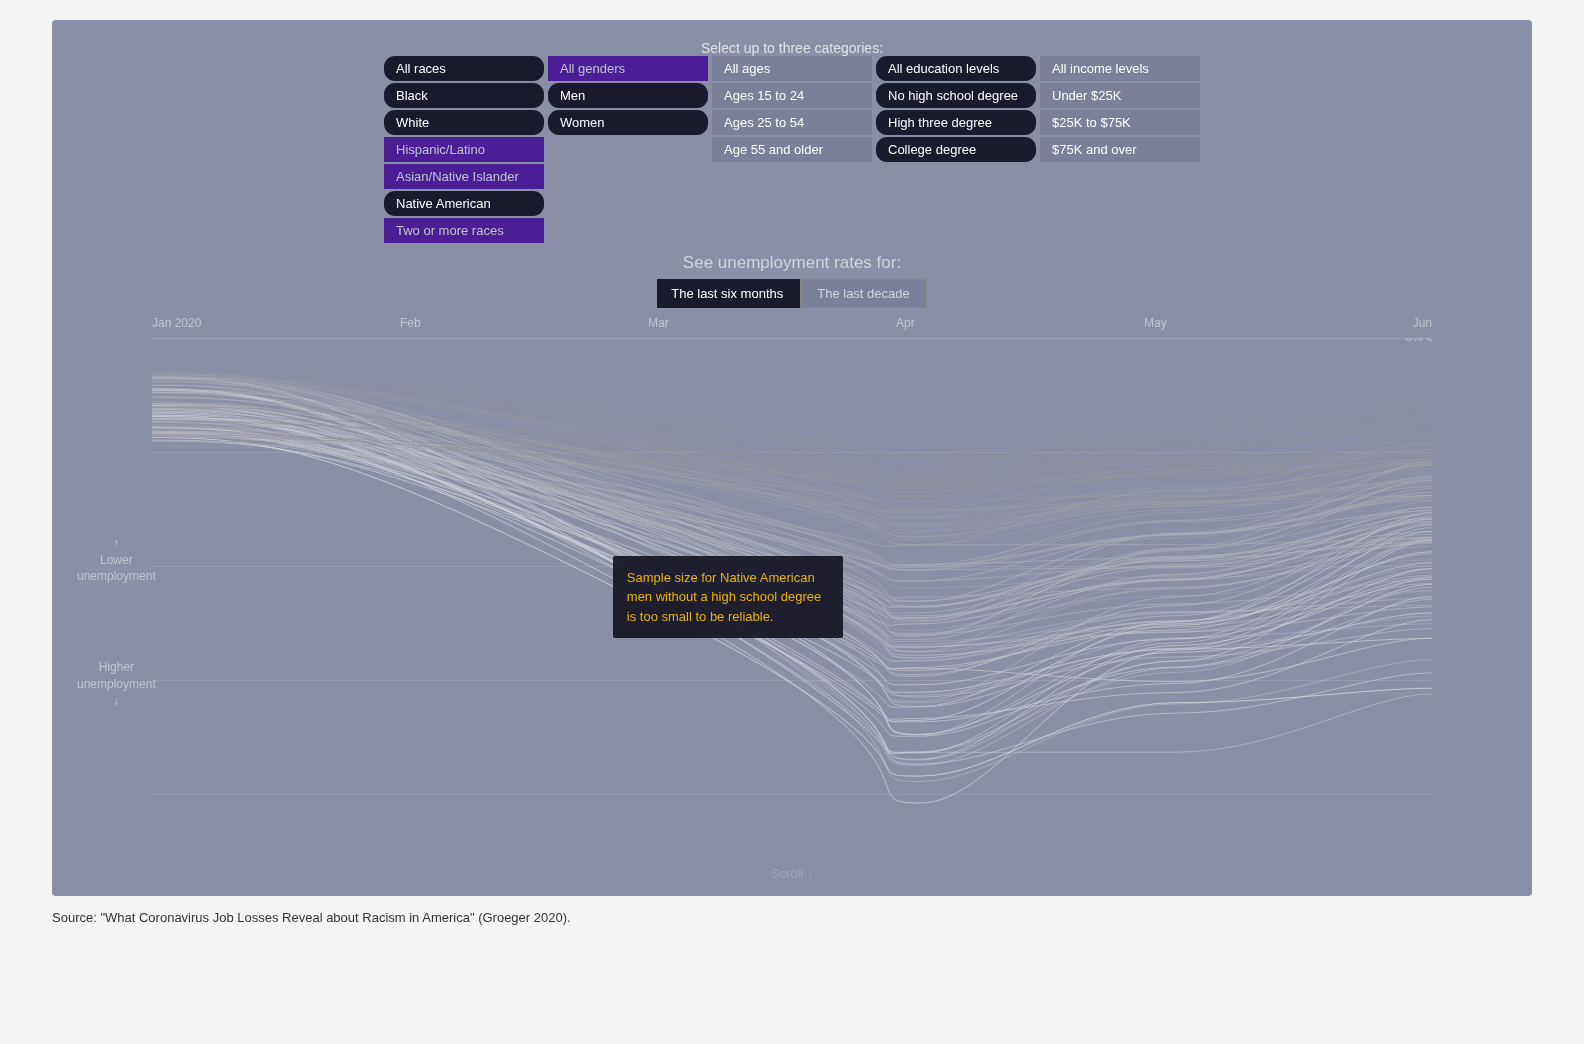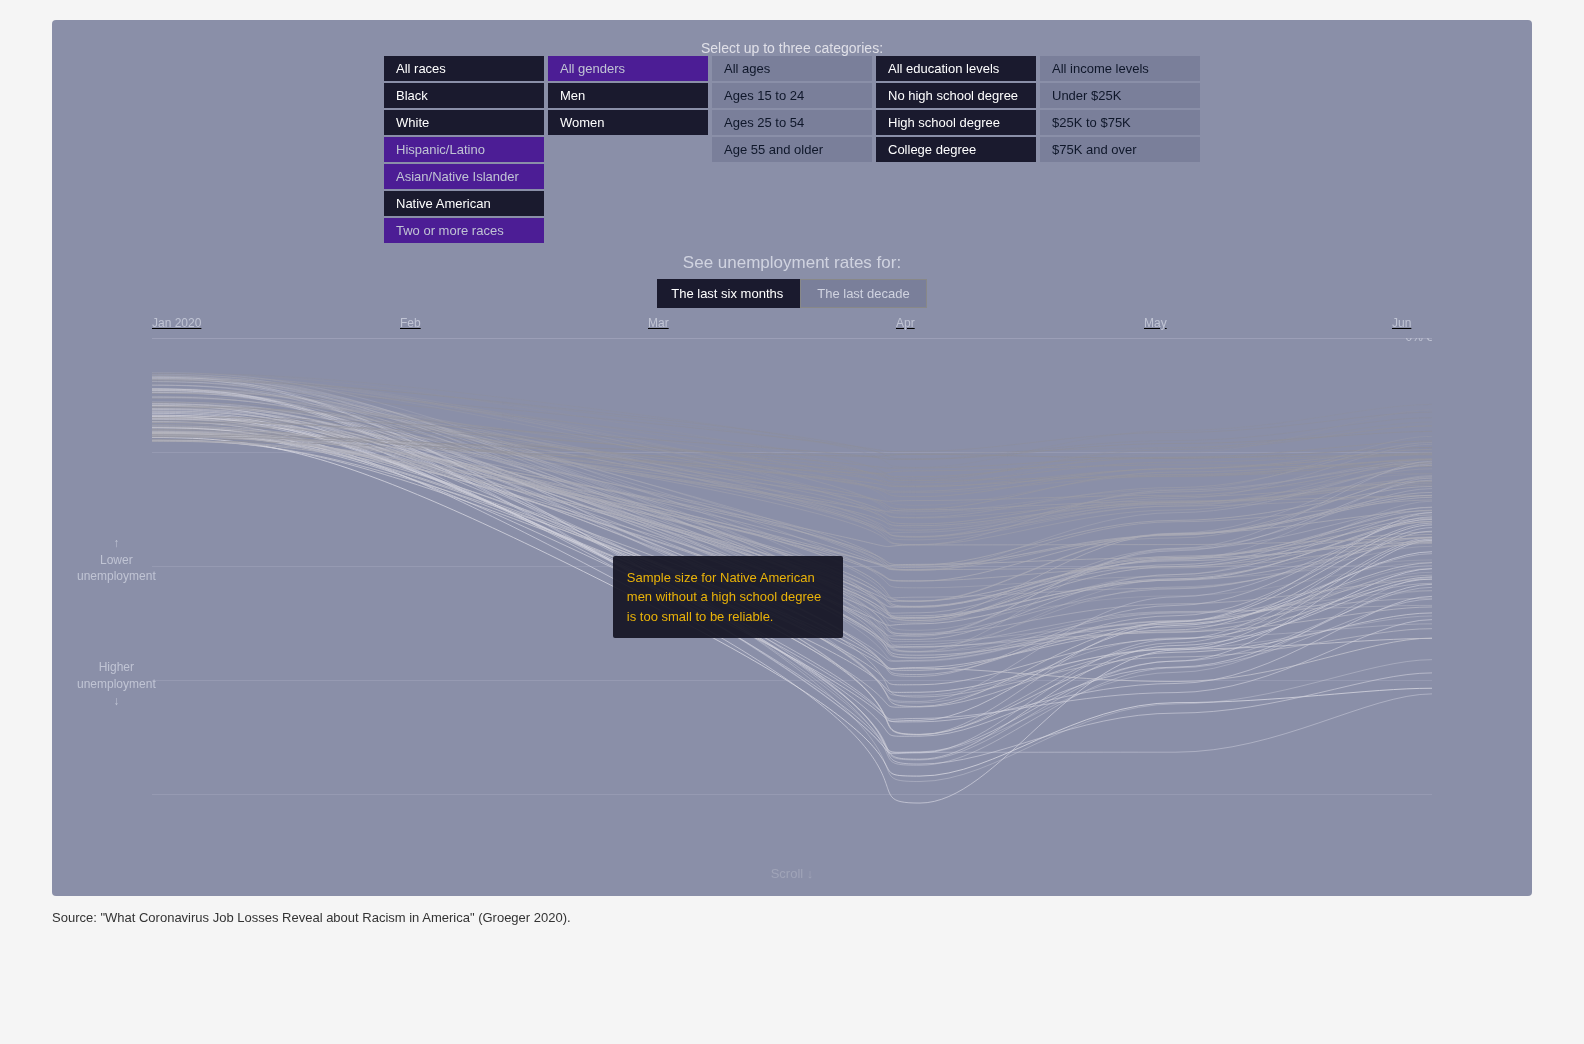--- a/index.html
+++ b/index.html
@@ -48,30 +48,31 @@
       cursor: pointer;
       border: none;
       text-align: left;
       min-width: 160px;
       white-space: nowrap;
     }
 
     .filter-btn.active {
       background: #1a1a2e;
       color: #ffffff;
+      border-radius: 11px;
     }
 
     .filter-btn.inactive {
       background: #4c1d95;
       color: #c0c4d4;
     }
 
     .filter-btn.disabled {
       background: #7a7f9a;
-      color: #0f172a;
+      color: #ffffff;
     }
 
     .time-section {
       text-align: center;
       margin: 10px 0 8px 0;
     }
 
     .time-label {
       color: #d0d3e0;
       font-size: 17px;
@@ -112,31 +113,31 @@
       margin-top: 4px;
     }
 
     .x-axis {
       display: flex;
       position: absolute;
       top: 0;
       left: 80px;
       right: 80px;
       height: 20px;
-      text-decoration: underline;
     }
 
     .x-label {
       flex: 1;
       font-size: 12px;
       color: #c0c4d4;
       text-align: left;
     }
 
     .x-label.last {
+      text-align: right;
       flex: 0 0 40px;
     }
 
     .chart-inner {
       position: absolute;
       top: 22px;
       left: 80px;
       right: 80px;
       bottom: 30px;
       overflow: hidden;
@@ -260,21 +261,21 @@
     <div class="filter-column">
       <button class="filter-btn disabled">All ages</button>
       <button class="filter-btn disabled">Ages 15 to 24</button>
       <button class="filter-btn disabled">Ages 25 to 54</button>
       <button class="filter-btn disabled">Age 55 and older</button>
     </div>
 
     <div class="filter-column">
       <button class="filter-btn active">All education levels</button>
       <button class="filter-btn active">No high school degree</button>
-      <button class="filter-btn active">High school degree</button>
+      <button class="filter-btn active">High three degree</button>
       <button class="filter-btn active">College degree</button>
     </div>
 
     <div class="filter-column">
       <button class="filter-btn disabled">All income levels</button>
       <button class="filter-btn disabled">Under $25K</button>
       <button class="filter-btn disabled">$25K to $75K</button>
       <button class="filter-btn disabled">$75K and over</button>
     </div>
   </div>

